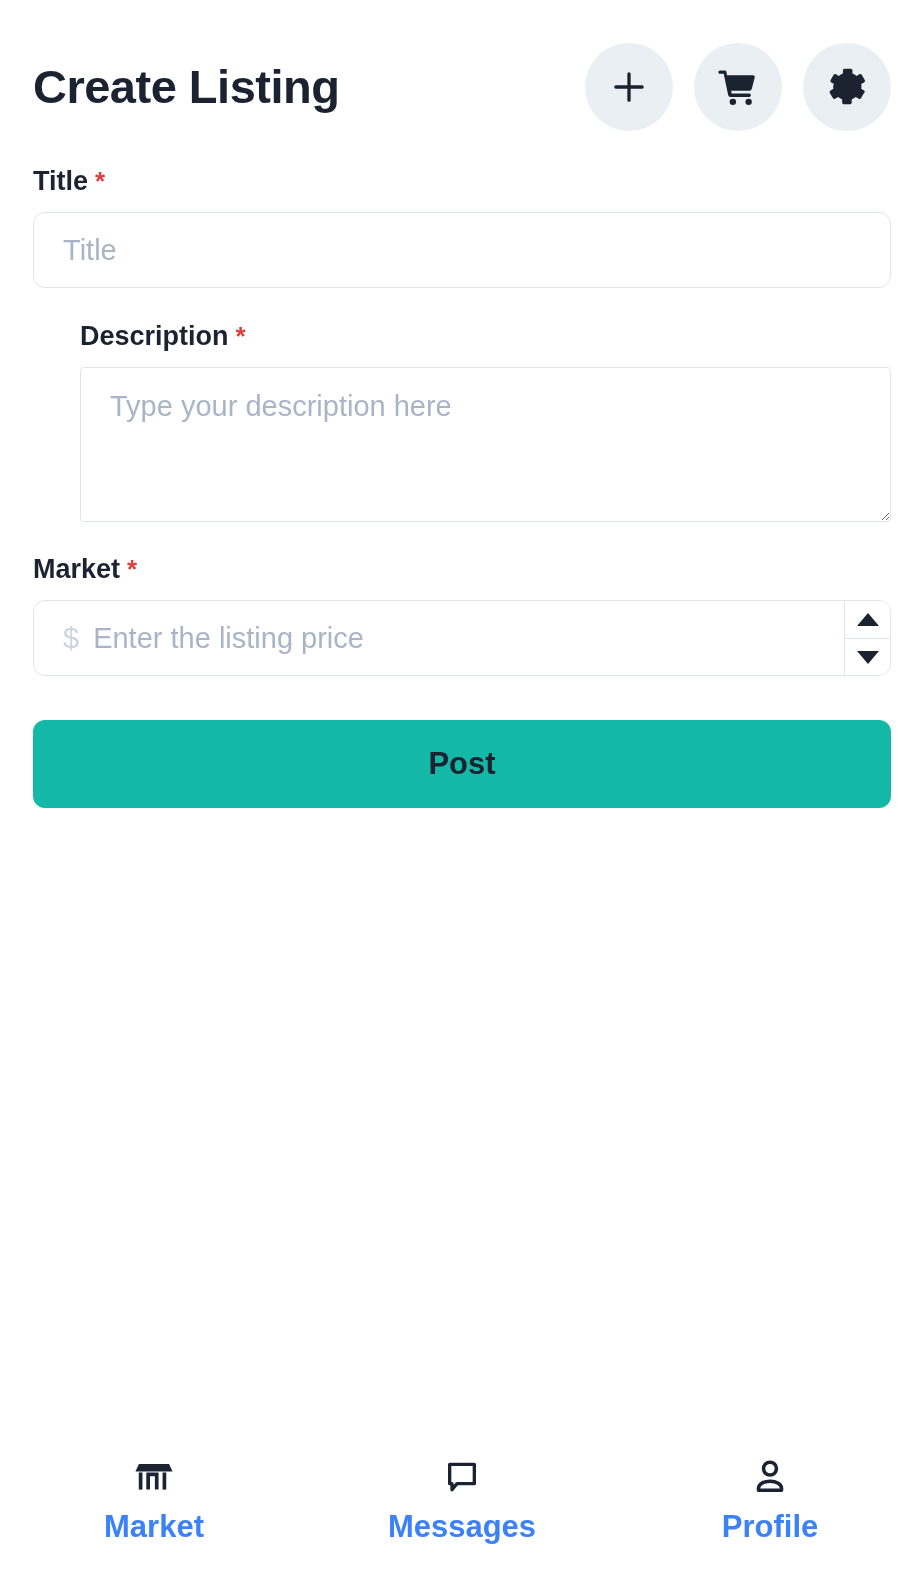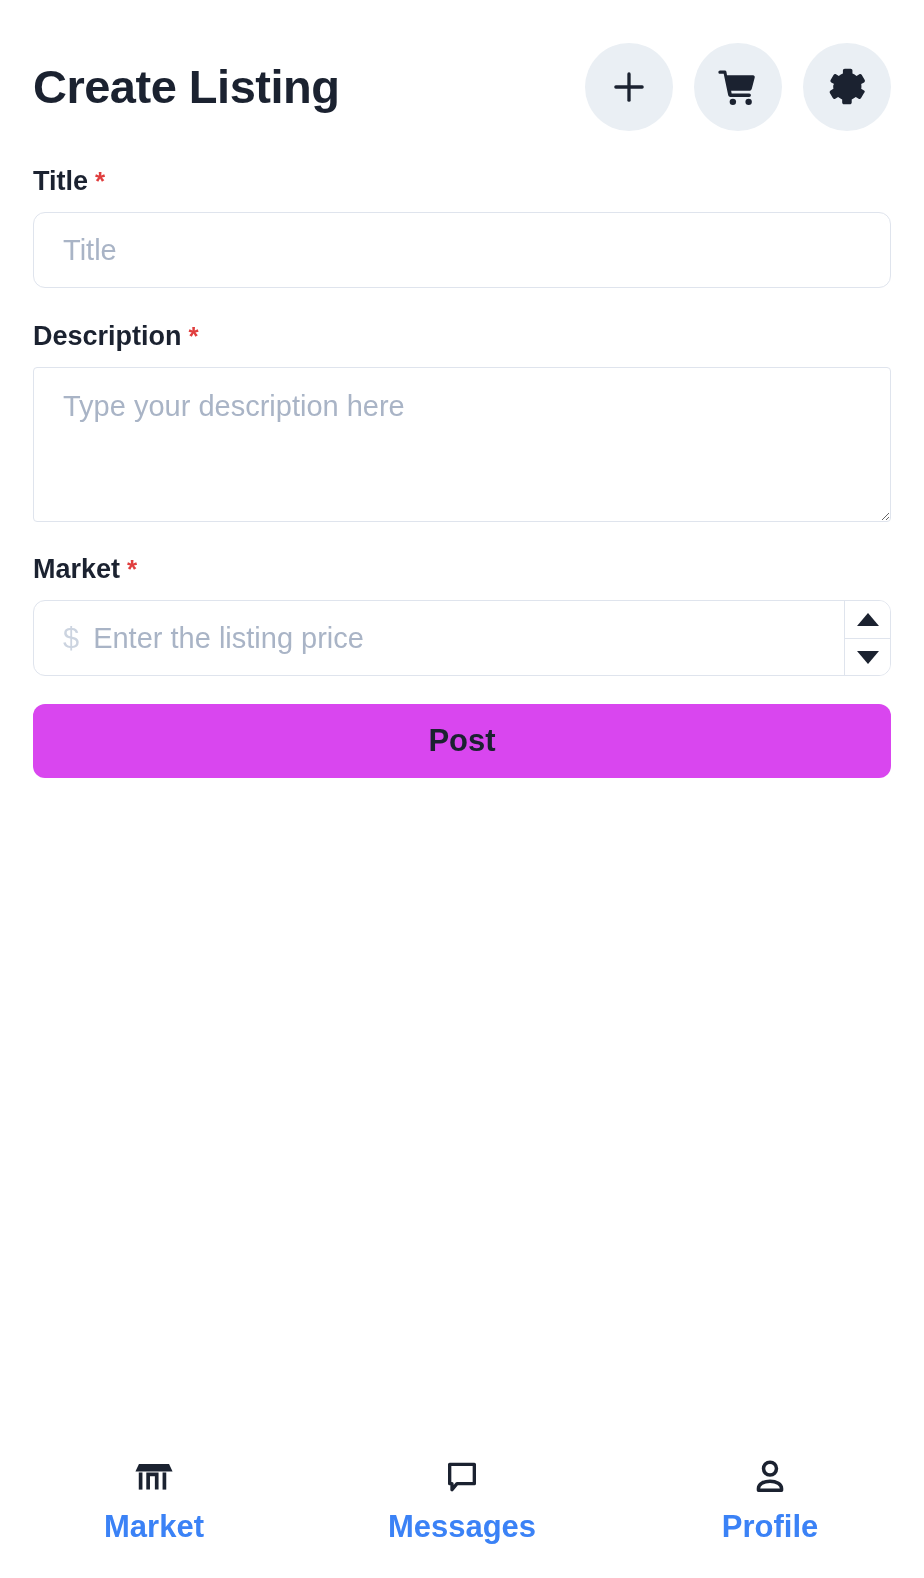--- a/index.html
+++ b/index.html
@@ -79,21 +79,21 @@
   }
 
   .req-star {
     color: #e03e3e;
     font-size: 26px;
     font-weight: bold;
     line-height: 1;
   }
 
   .group-title  { margin-top: 26px; }
-  .group-desc   { margin-top: 33px; }
+  .group-desc   { margin-top: 33px; margin-left: 47px; }
   .group-price  { margin-top: 32px; }
 
   .text-input {
     width: 100%;
     height: 76px;
     border: 1px solid #dfe4ed;
     border-radius: 12px;
     background: #ffffff;
     padding: 0 29px;
     font-size: 29px;
@@ -189,23 +189,23 @@
   .tri-down {
     width: 0; height: 0;
     border-left: 11px solid transparent;
     border-right: 11px solid transparent;
     border-top: 13px solid #1b2230;
   }
 
   
   .post-btn {
     width: 100%;
-    height: 74px;
-    margin-top: 28px;
-    background: #d946ef;
+    height: 88px;
+    margin-top: 44px;
+    background: #14b8a6;
     border: none;
     border-radius: 12px;
     font-size: 31px;
     font-weight: bold;
     font-family: "Liberation Sans", sans-serif;
     color: #1b2230;
     cursor: pointer;
   }
 
   .spacer { flex: 1 1 auto; }

